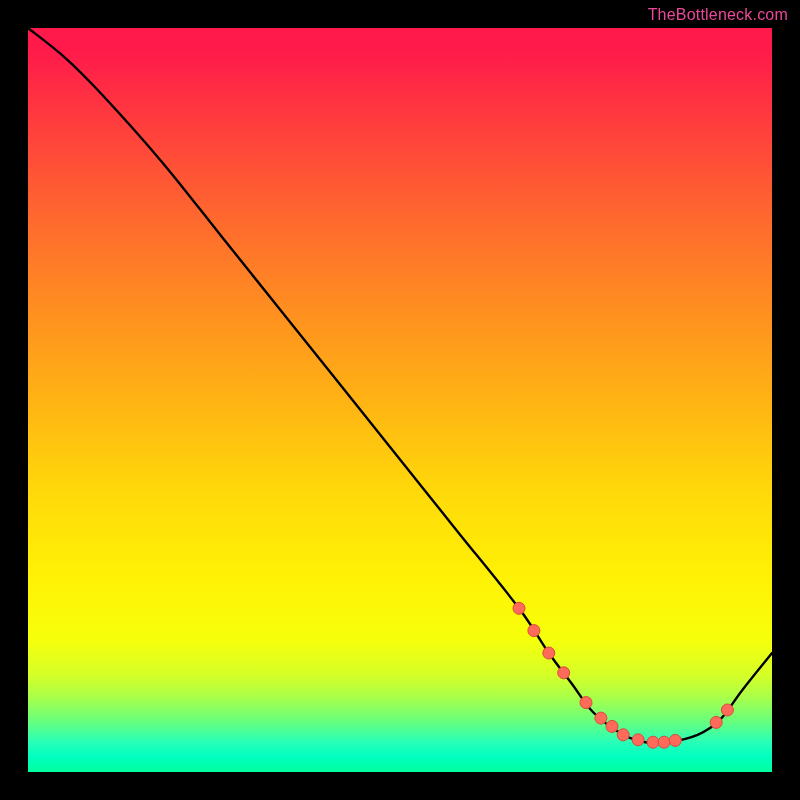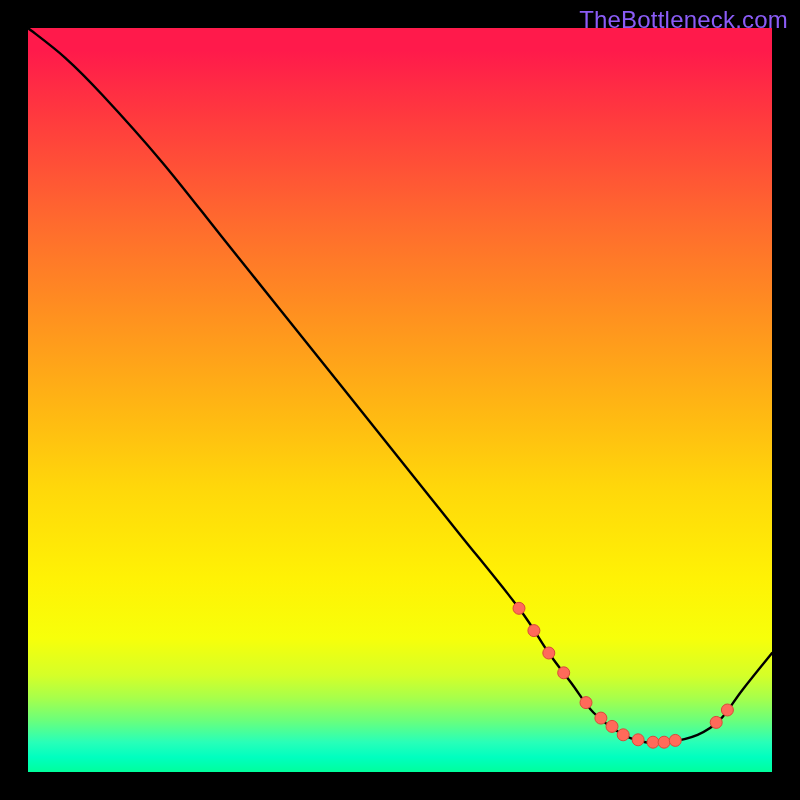--- a/index.html
+++ b/index.html
@@ -39,22 +39,22 @@
       #6cff7a 93%,
       #28ffb8 96%,
       #00ffc0 98%,
       #00ff9c 100%
     );
   }
   .watermark {
     position: absolute;
     top: 6px;
     right: 12px;
-    color: #8b5cf6;
-    font-size: 24px;
+    color: #ec4899;
+    font-size: 16px;
     letter-spacing: 0.2px;
     user-select: none;
   }
   svg.overlay {
     position: absolute;
     left: 0;
     top: 0;
     width: 744px;
     height: 744px;
     overflow: visible;

